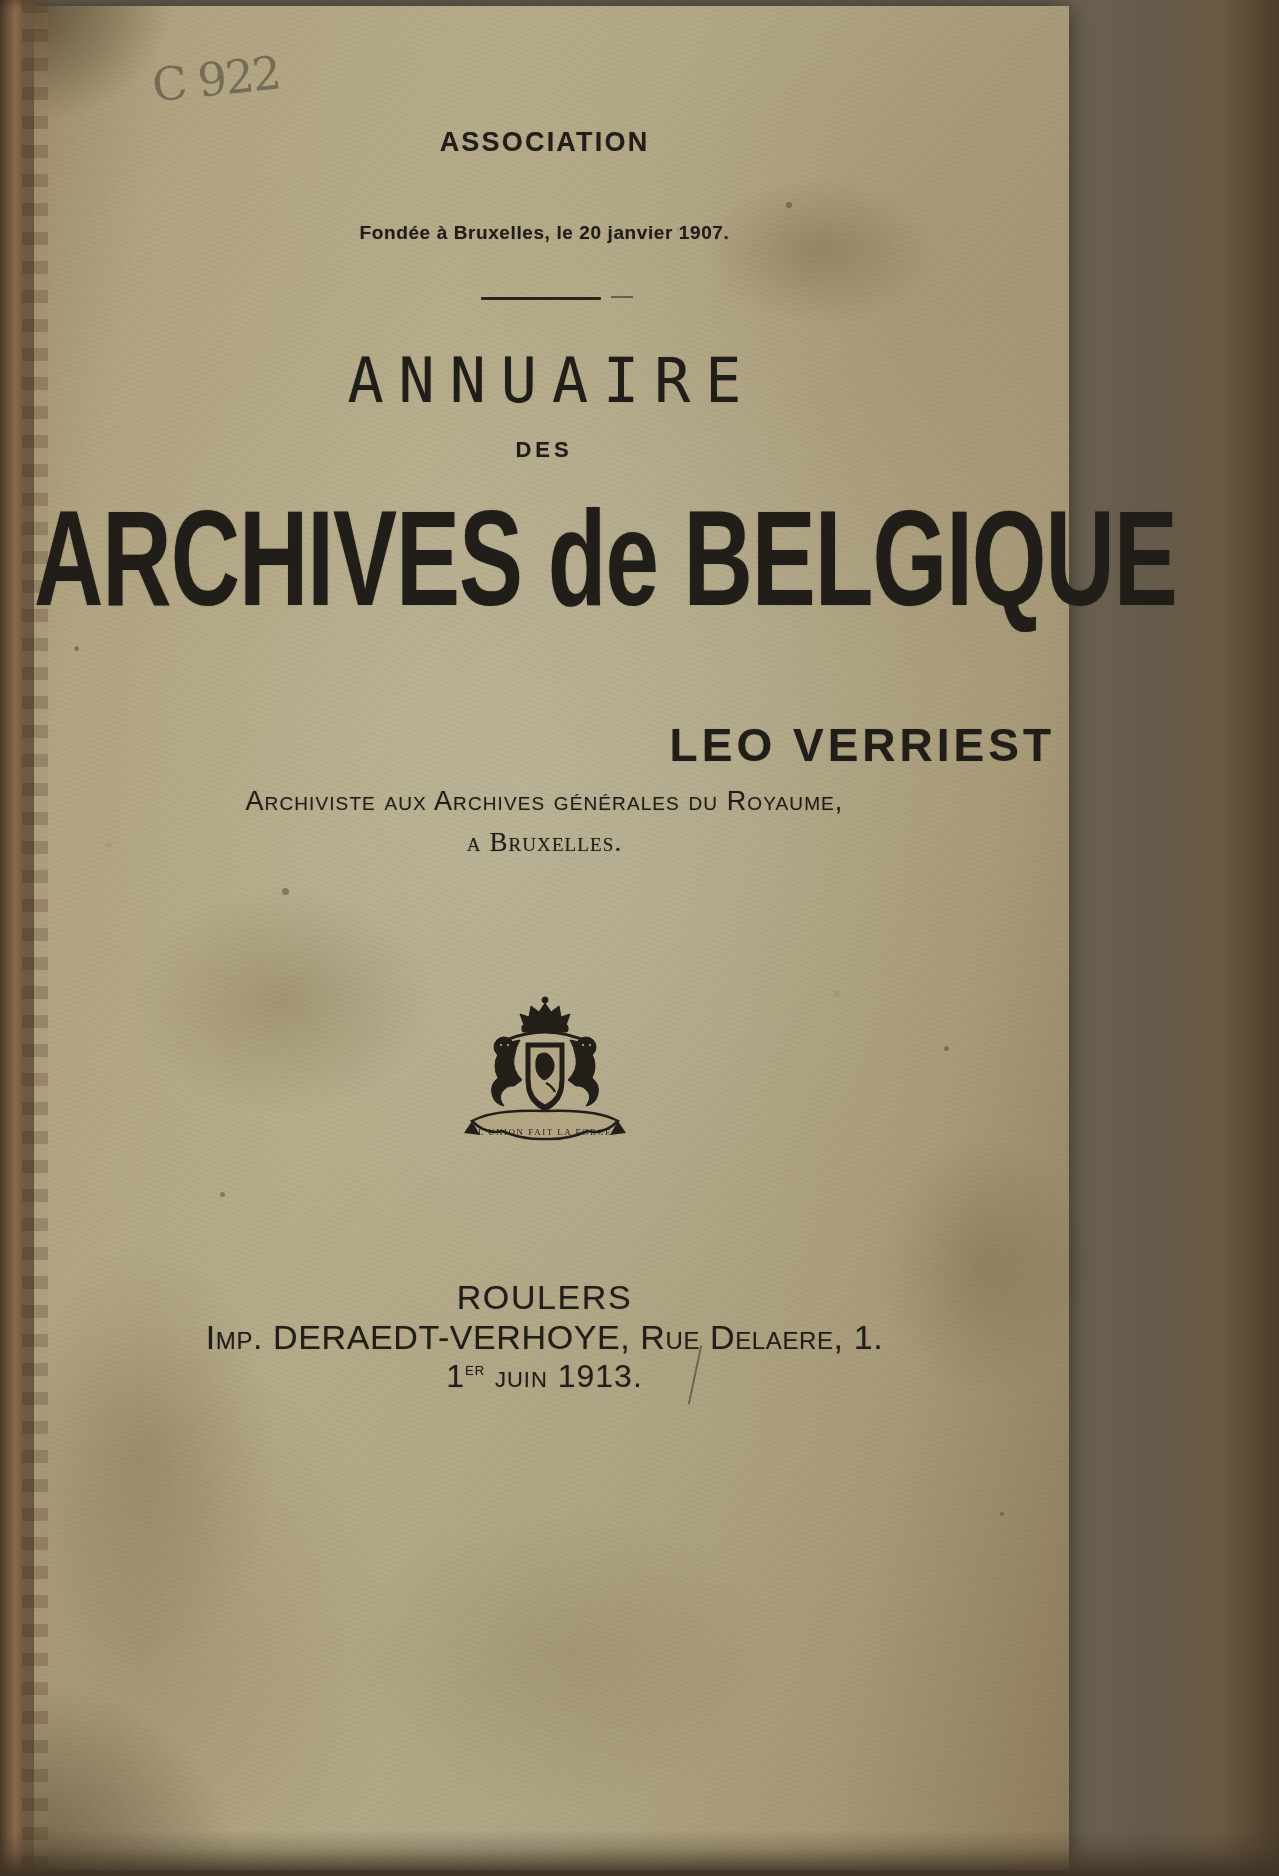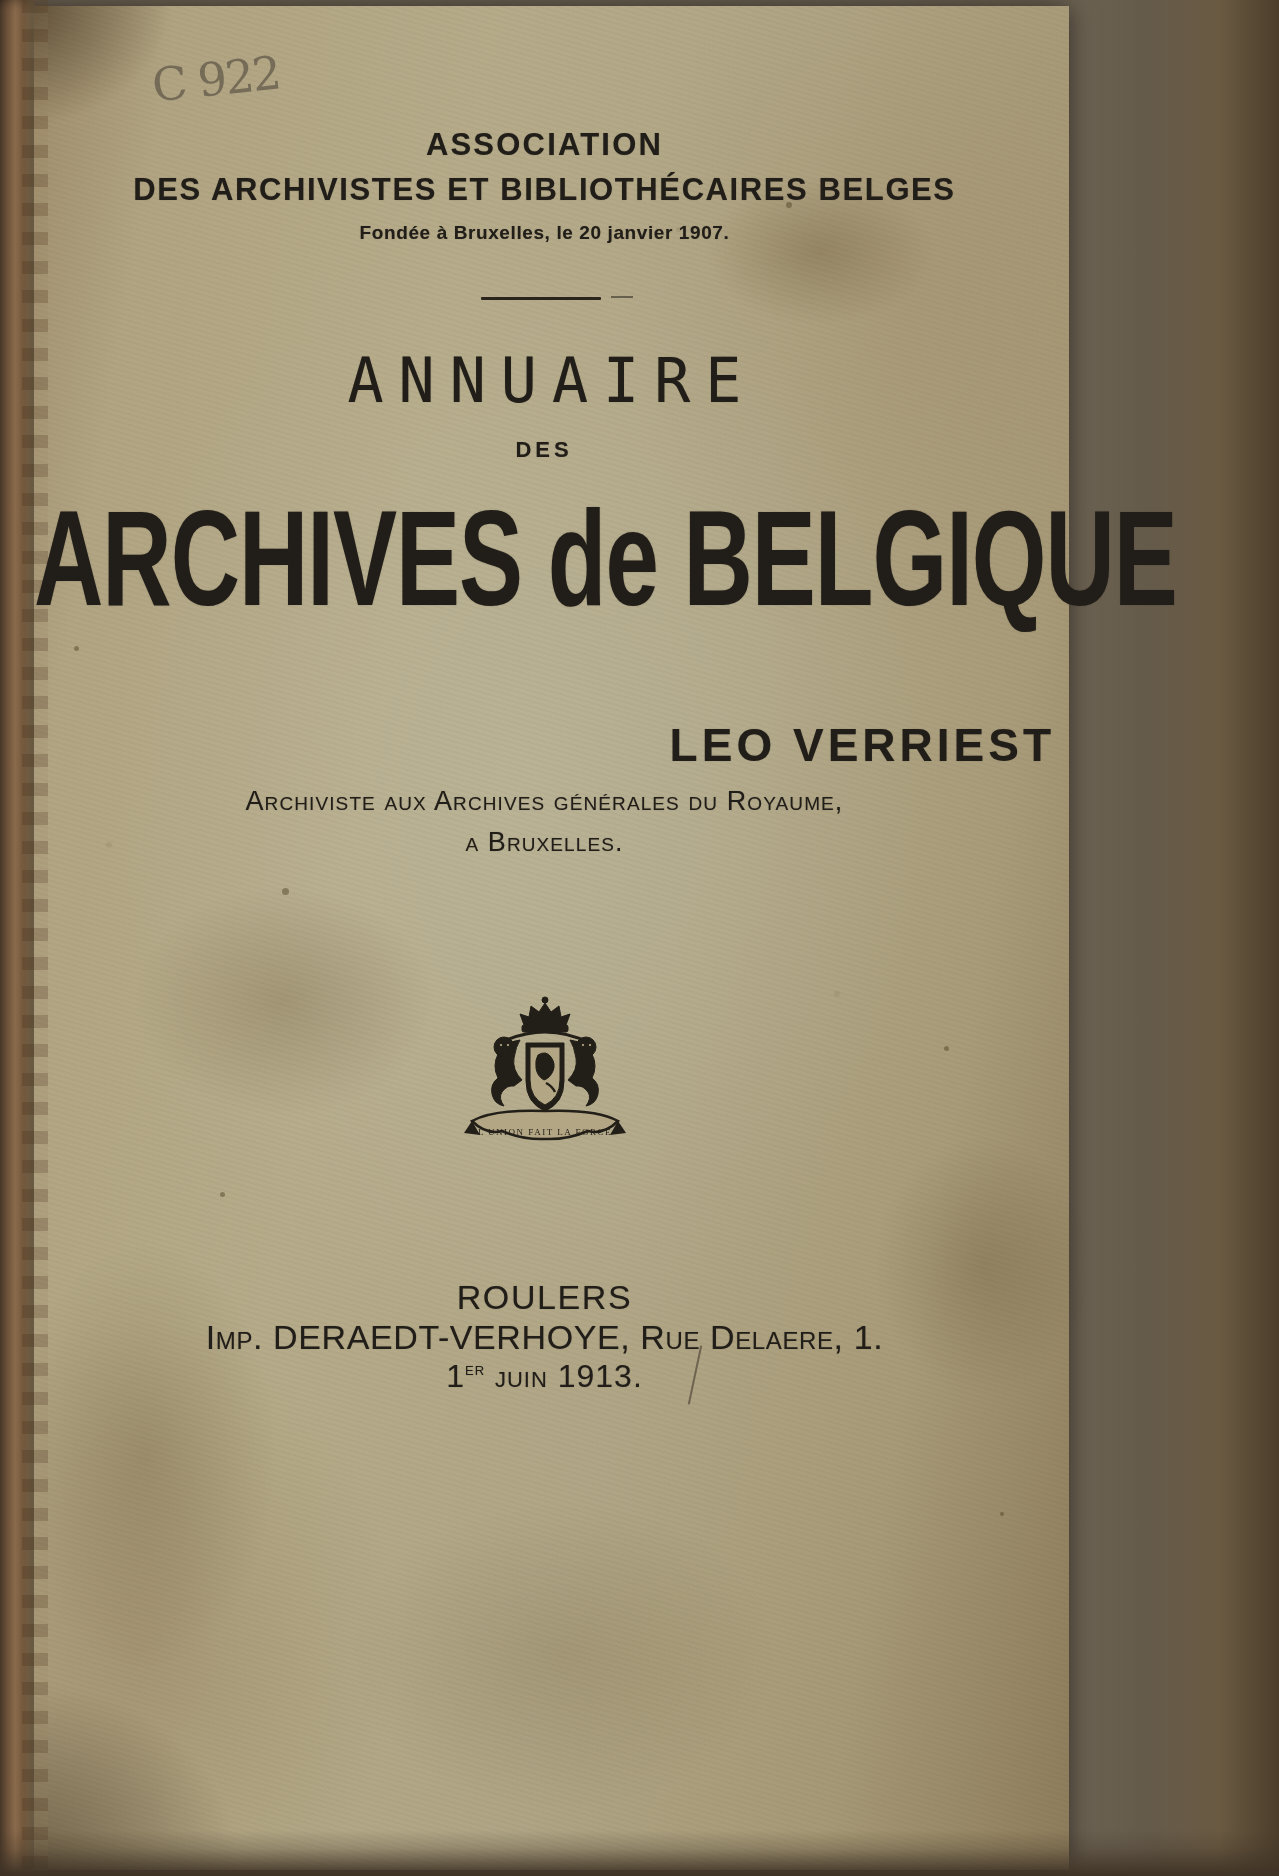--- a/index.html
+++ b/index.html
@@ -109,21 +109,21 @@
     top: 0;
     width: 1021px;
     height: 1876px;
     color: #1d1a16;
     text-align: center;
   }
   .ink { color: #211d18; text-shadow: 0 0 1px rgba(33,29,24,0.35); }
 
   .assoc1 {
     position: absolute; left: 0; right: 0; top: 127px;
-    font-size: 31px; letter-spacing: 2.2px; font-weight: 600;
+    font-size: 27px; letter-spacing: 2.2px; font-weight: 600;
   }
   .assoc2 {
     position: absolute; left: 0; right: 0; top: 172px;
     font-size: 31px; letter-spacing: 1.6px; font-weight: 600;
   }
   .founded {
     position: absolute; left: 0; right: 0; top: 222px;
     font-size: 19px; letter-spacing: 0.6px; font-weight: 700;
   }
   .rule {
@@ -170,21 +170,21 @@
   .author {
     position: absolute; left: 0; right: 0; top: 718px;
     font-size: 46px; letter-spacing: 4px; font-weight: 600; text-align: right;
   }
   .role1 {
     position: absolute; left: 0; right: 0; top: 786px;
     font-size: 27px; letter-spacing: 1.1px; font-variant: small-caps; font-weight: 500;
   }
   .role2 {
     position: absolute; left: 0; right: 0; top: 827px;
-    font-size: 27px; letter-spacing: 1.1px; font-variant: small-caps; font-weight: 500;
+    font-size: 27px; letter-spacing: 1.1px; font-variant: small-caps; font-weight: 500; font-family: Liberation Serif, serif;
   }
 
   .crest {
     position: absolute; left: 50%; top: 995px;
     width: 210px; height: 165px; margin-left: -105px;
   }
 
   .city {
     position: absolute; left: 0; right: 0; top: 1278px;
     font-size: 34px; letter-spacing: 1.6px; font-variant: small-caps; font-weight: 500;
@@ -242,21 +242,20 @@
   <div class="spine"></div>
   <div class="spine-frayed"></div>
   <div class="page-edge"></div>
   <div class="bottom-edge"></div>
 
   <div class="content">
 
     <div class="pencil-mark">C 922</div>
 
     <div class="assoc1 ink">ASSOCIATION</div>
-    <div class="assoc2 ink">DES ARCHIVISTES ET BIBLIOTHÉCAIRES BELGES</div>
     <div class="founded ink">Fondée à Bruxelles, le 20 janvier 1907.</div>
 
     <div class="rule"></div>
     <div class="rule-tail"></div>
 
     <div class="annuaire ink">ANNUAIRE</div>
     <div class="des ink">DES</div>
 
     <div class="maintitle ink"><span>ARCHIVES </span><span class="lower">de</span><span> BELGIQUE</span></div>
 

